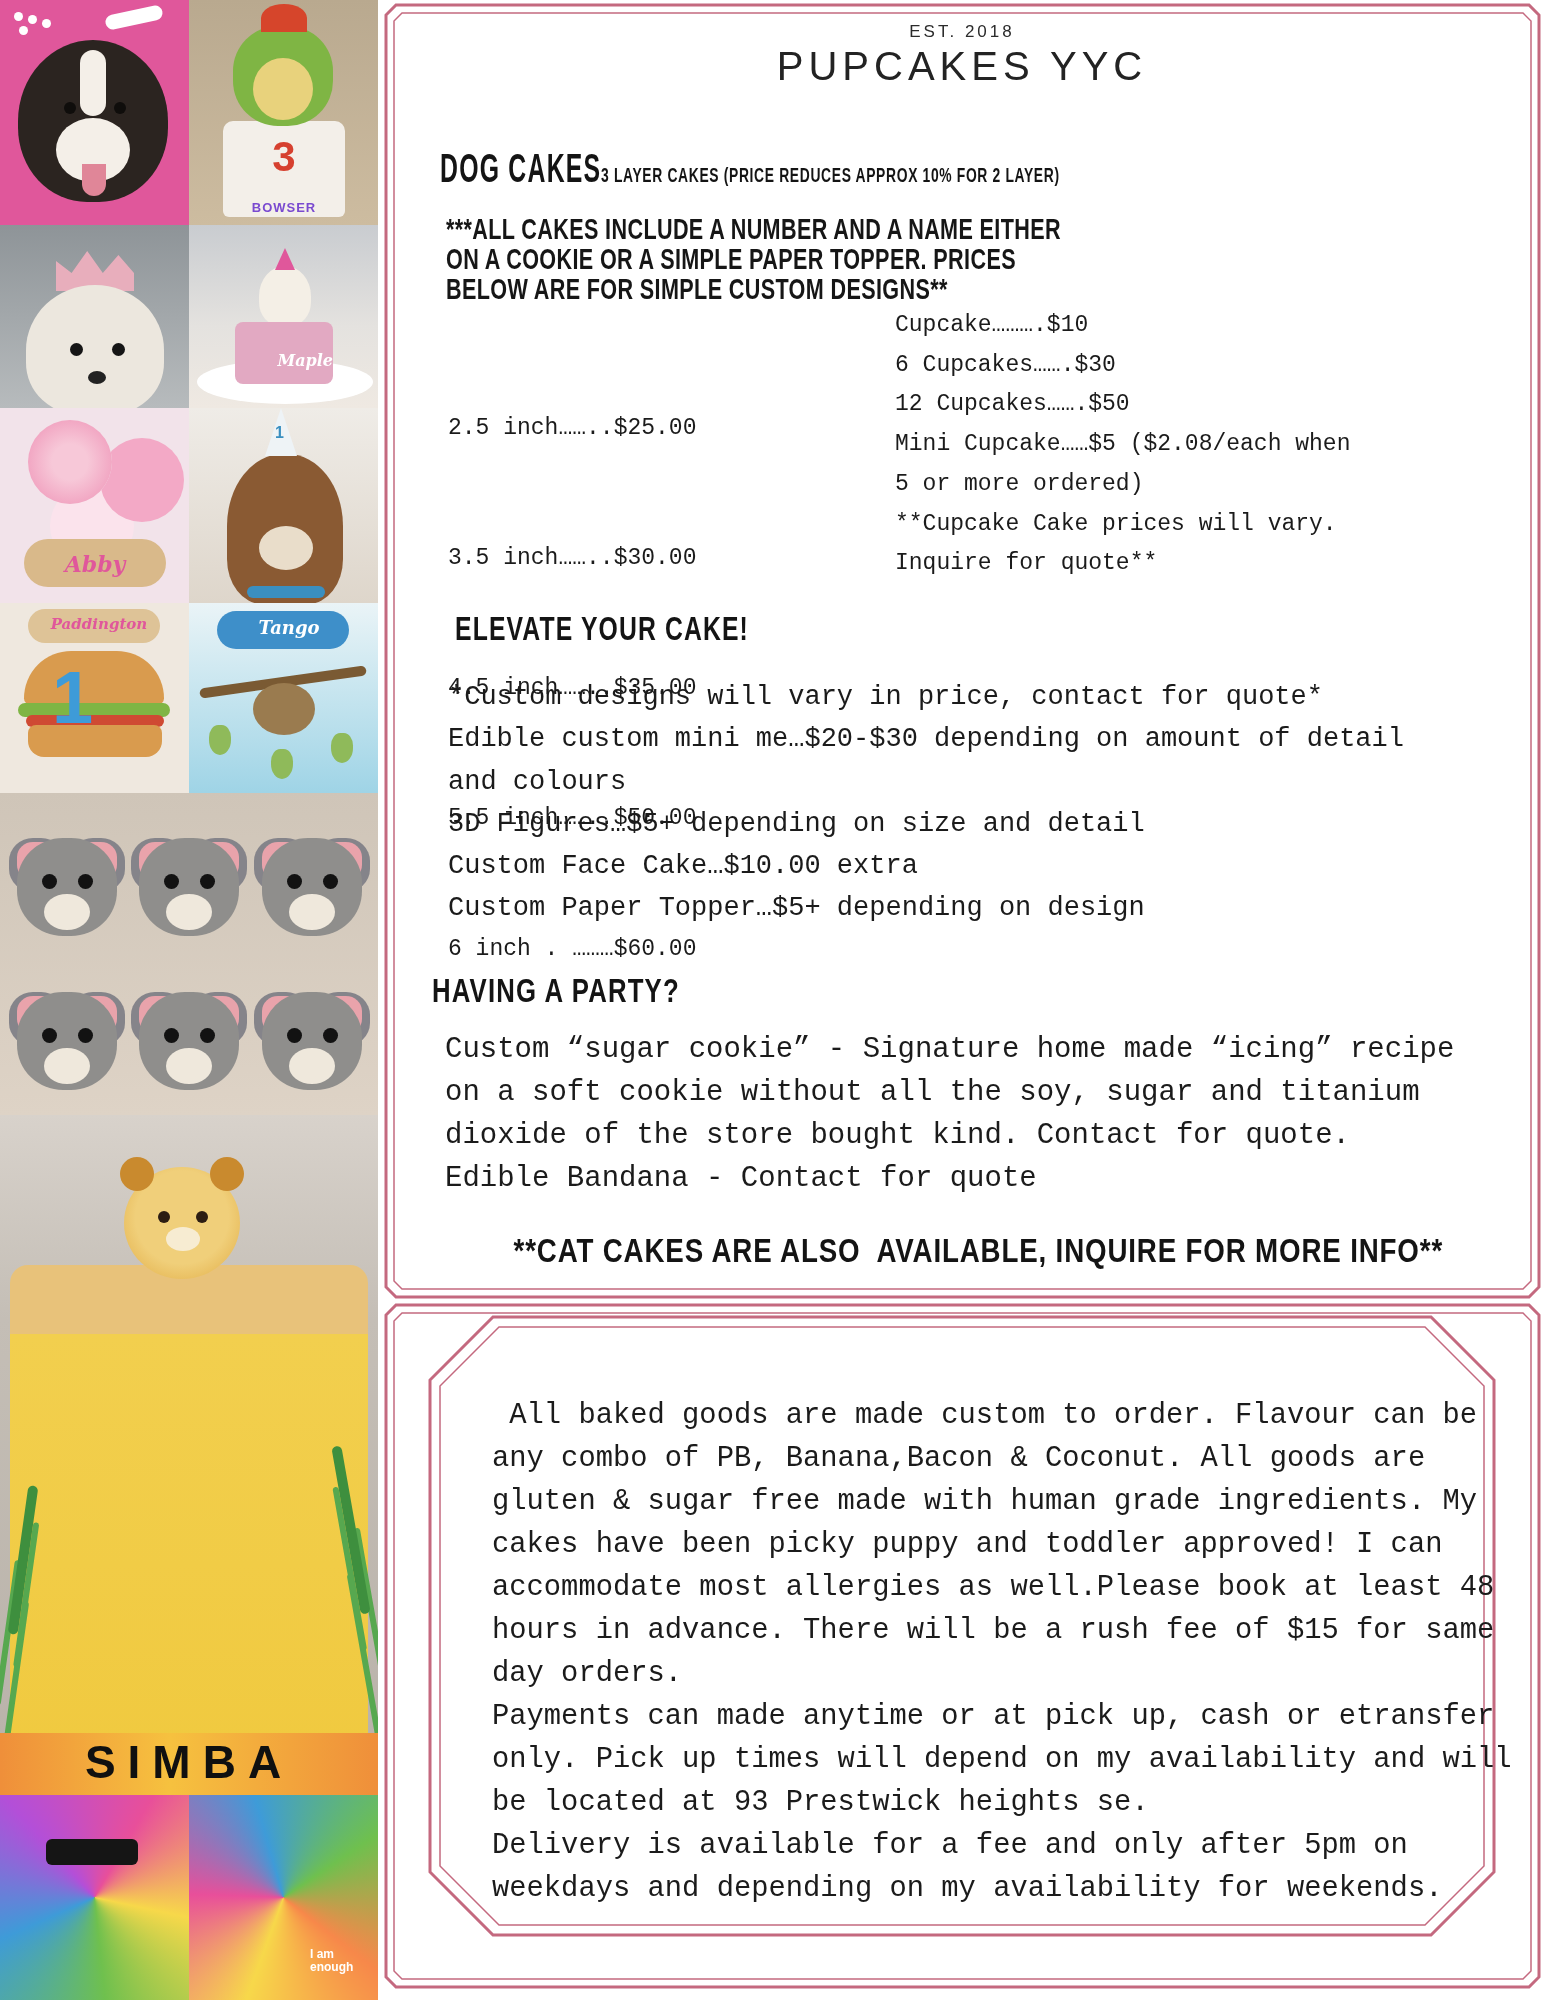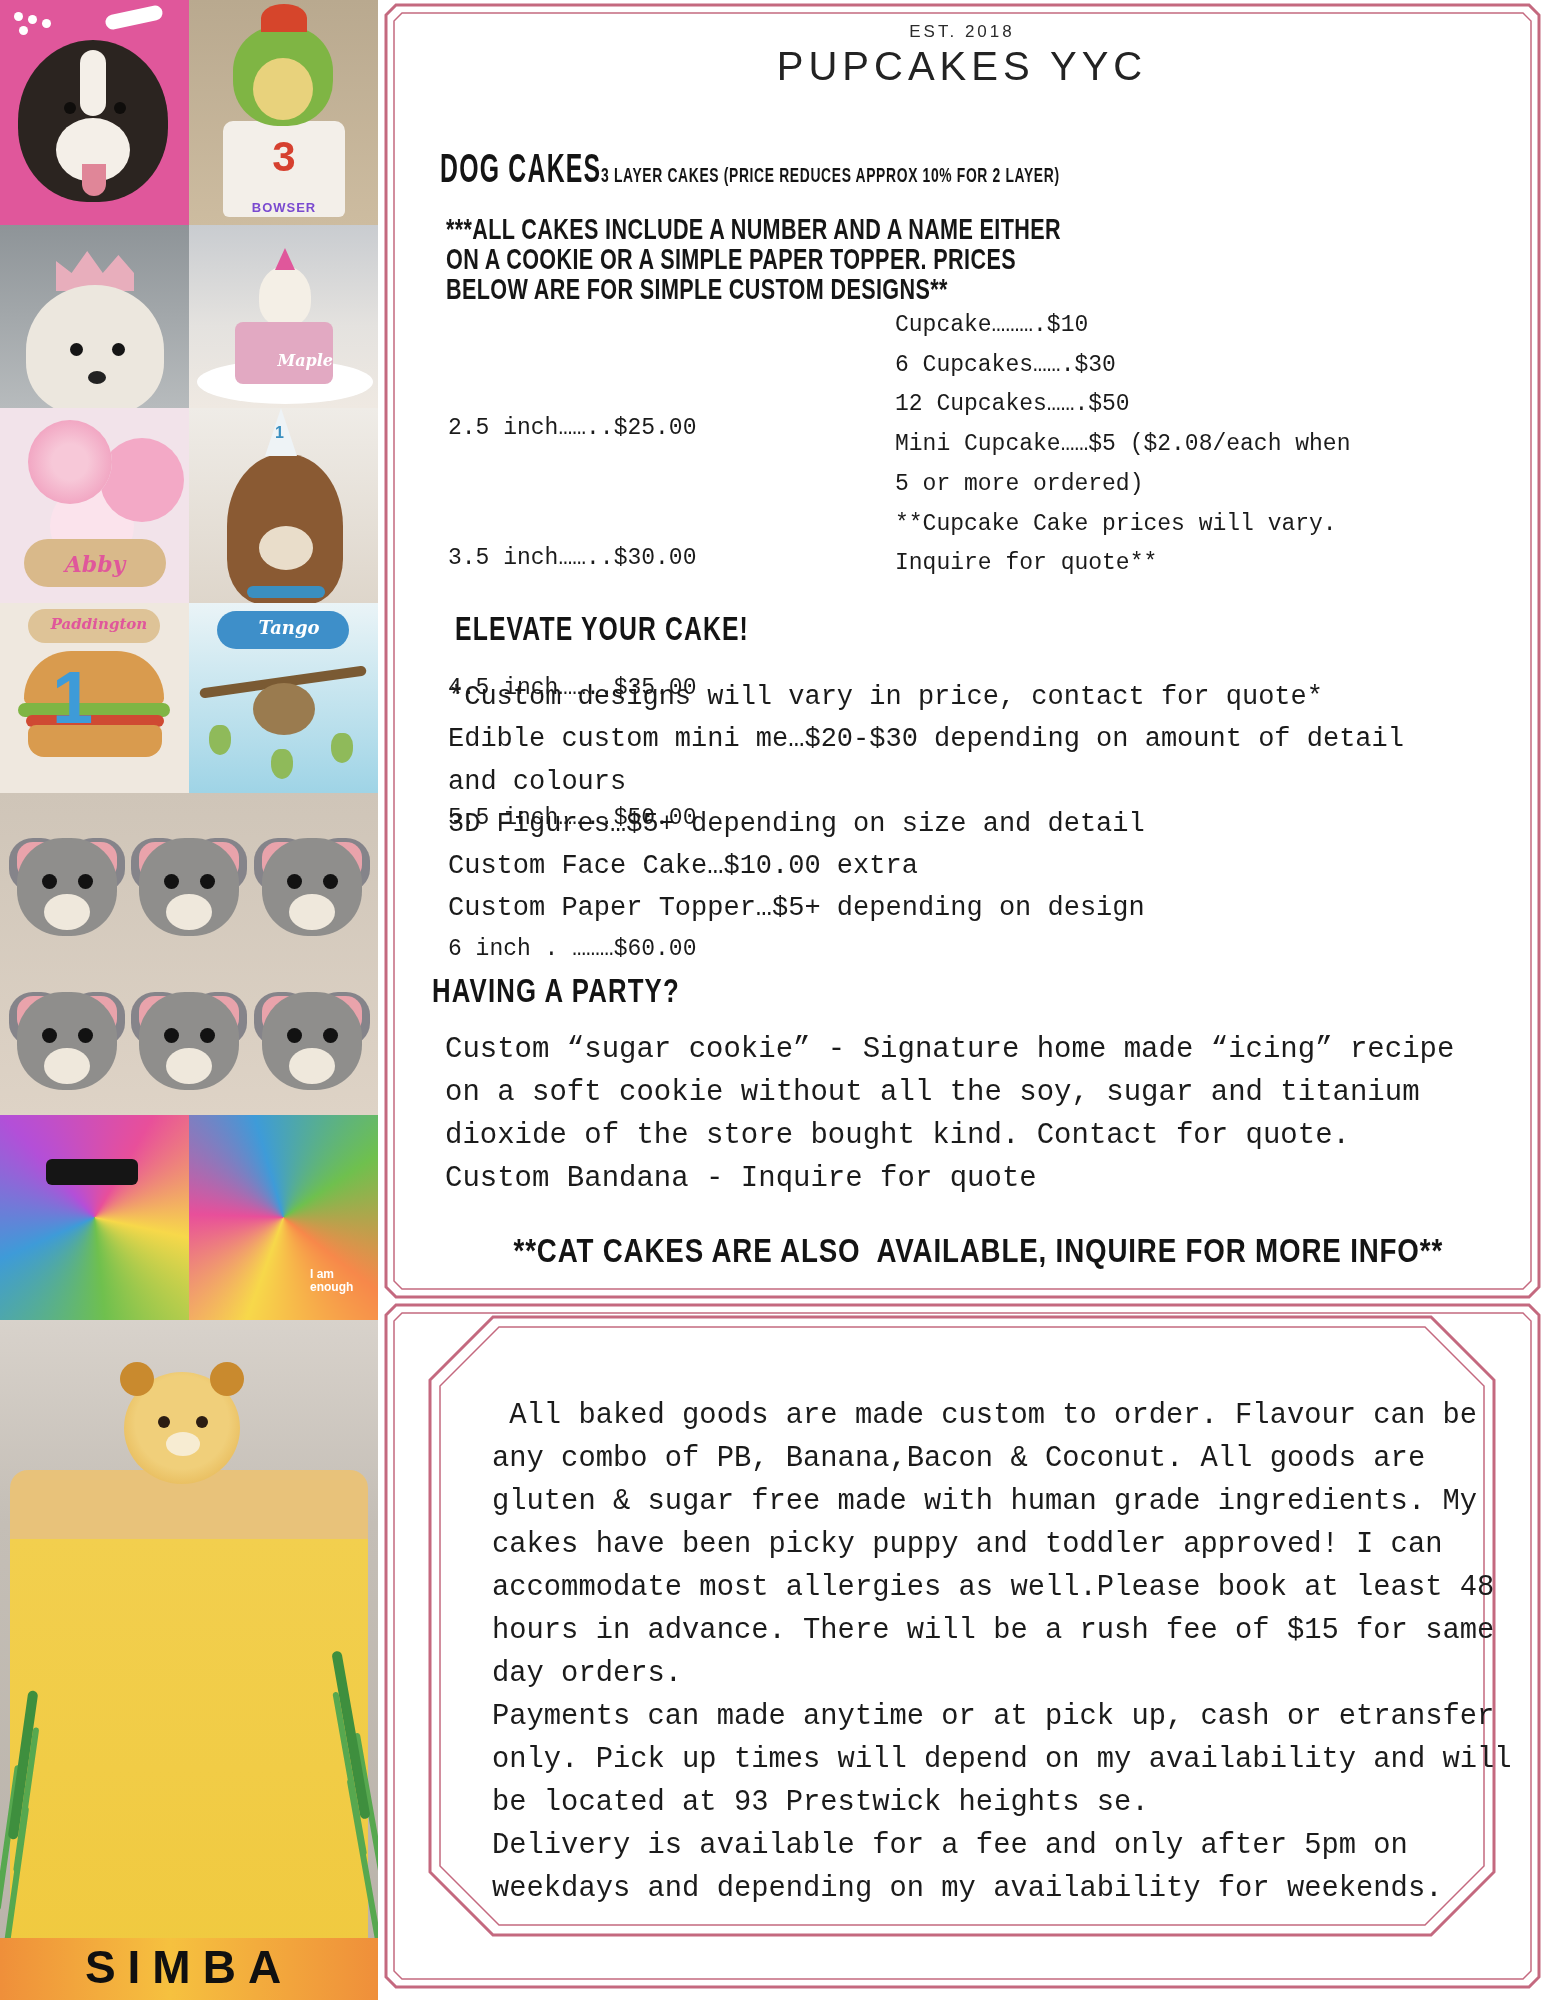--- a/index.html
+++ b/index.html
@@ -240,38 +240,38 @@
           <div class="hd"></div>
           <div class="mz"></div>
           <div class="ey"></div>
         </div>
       <div class="ck">
           <div class="hd"></div>
           <div class="mz"></div>
           <div class="ey"></div>
         </div>
     </div>
-    <div class="ph p-rainbow" style="height:205px;flex:none">
-      <div class="rd rd1">
-        <div class="shape glasses"></div>
-      </div>
-      <div class="rd rd2">
-        <div class="shape txt">I am enough</div>
-      </div>
-    </div>
     <div class="ph p-simba" style="height:680px;flex:none">
       <div class="shape cake"></div>
       <div class="shape lion"></div>
       <div class="shape leyes"></div>
       <div class="shape lmz"></div>
       <div class="shape vine1"></div>
       <div class="shape vine2"></div>
       <div class="shape band"></div>
       <div class="shape nm">SIMBA</div>
     </div>
+    <div class="ph p-rainbow" style="height:205px;flex:none">
+      <div class="rd rd1">
+        <div class="shape glasses"></div>
+      </div>
+      <div class="rd rd2">
+        <div class="shape txt">I am enough</div>
+      </div>
+    </div>
   </div>
 
   <svg id="frames" class="abs" viewBox="0 0 1168 2000">
     <polygon points="18,5 1151,5 1161,15 1161,1287 1151,1297 18,1297 8,1287 8,15" fill="none" stroke="#c4697f" stroke-width="3"></polygon>
     <polygon points="24,13 1145,13 1153,21 1153,1281 1145,1289 24,1289 16,1281 16,21" fill="none" stroke="#c4697f" stroke-width="1.5"></polygon>
     <polygon points="18,1305 1151,1305 1161,1315 1161,1977 1151,1987 18,1987 8,1977 8,1315" fill="none" stroke="#c4697f" stroke-width="3"></polygon>
     <polygon points="24,1313 1145,1313 1153,1321 1153,1971 1145,1979 24,1979 16,1971 16,1321" fill="none" stroke="#c4697f" stroke-width="1.5"></polygon>
     <polygon points="115,1317 1053,1317 1116,1380 1116,1872 1053,1935 115,1935 52,1872 52,1380" fill="none" stroke="#c4697f" stroke-width="3"></polygon>
     <polygon points="121,1327 1047,1327 1106,1386 1106,1866 1047,1925 121,1925 62,1866 62,1386" fill="none" stroke="#c4697f" stroke-width="1.5"></polygon>
   </svg>
@@ -309,21 +309,21 @@
     <div>*Custom designs will vary in price, contact for quote*</div>
     <div>Edible custom mini me…$20-$30 depending on amount of detail and colours</div>
     <div>3D Figures…$5+ depending on size and detail</div>
     <div>Custom Face Cake…$10.00 extra</div>
     <div>Custom Paper Topper…$5+ depending on design</div>
   </div>
 
   <div id="party-t" class="abs cond">HAVING A PARTY?</div>
   <div id="party" class="abs mono">
     <div>Custom “sugar cookie” - Signature home made “icing” recipe on a soft cookie without all the soy, sugar and titanium dioxide of the store bought kind. Contact for quote.</div>
-    <div>Custom Bandana - Inquire for quote</div>
+    <div>Edible Bandana - Contact for quote</div>
   </div>
 
   <div id="cat" class="abs">
     <span class="cond">**CAT CAKES ARE ALSO  AVAILABLE, INQUIRE FOR MORE INFO**</span>
   </div>
 
   <div id="faq" class="abs mono">
     <p> All baked goods are made custom to order. Flavour can be any combo of PB, Banana,Bacon &amp; Coconut. All goods are gluten &amp; sugar free made with human grade ingredients. My cakes have been picky puppy and toddler approved! I can accommodate most allergies as well.Please book at least 48 hours in advance. There will be a rush fee of $15 for same day orders.</p>
     <p>Payments can made anytime or at pick up, cash or etransfer only. Pick up times will depend on my availability and will be located at 93 Prestwick heights se.</p>
     <p>Delivery is available for a fee and only after 5pm on weekdays and depending on my availability for weekends.</p>

